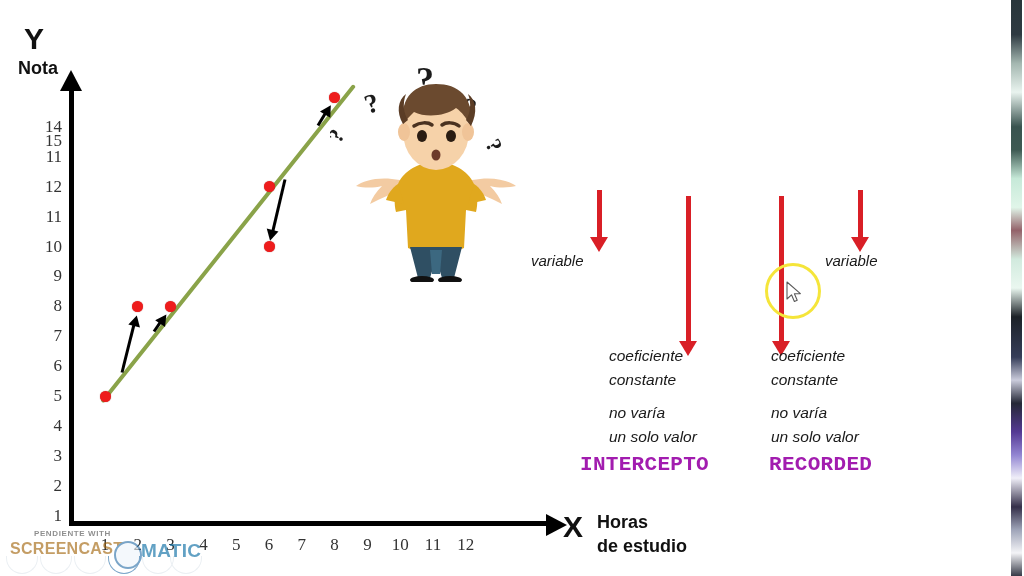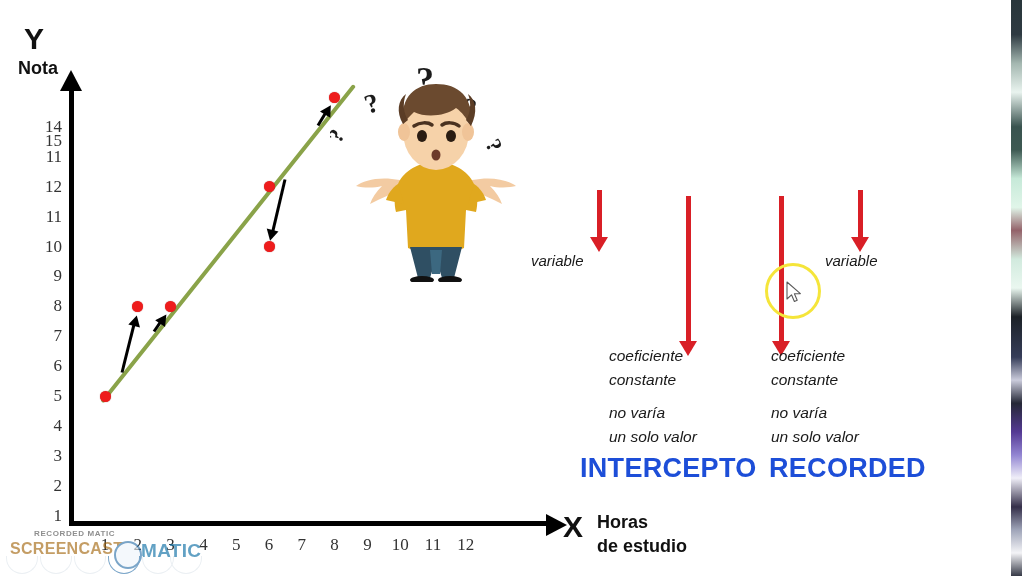--- a/index.html
+++ b/index.html
@@ -69,22 +69,22 @@
   .formula .op{font-style:normal;font-weight:400;padding:0 6px;}
 
   .ar{position:absolute;}
   .ar .stem{position:absolute;left:0;top:0;width:5px;background:#d91f26;}
   .ar .tip{position:absolute;left:-7px;width:0;height:0;
     border-left:9.5px solid transparent;border-right:9.5px solid transparent;border-top:15px solid #d91f26;}
 
   .note{position:absolute;font-style:italic;font-size:15px;color:#1a1a1a;
     font-family:"Liberation Sans", sans-serif;}
   .blocktxt{position:absolute;font-style:italic;font-size:15.5px;color:#1a1a1a;line-height:1.55;}
-  .redword{position:absolute;font-family:Liberation Sans, sans-serif;font-size:27px;
-    color:#1d4ed8;font-weight:700;letter-spacing:.3px;}
+  .redword{position:absolute;font-family:Liberation Mono, monospace;font-size:21px;
+    color:#a21caf;font-weight:700;letter-spacing:.3px;}
 
   
   .hl-circle{position:absolute;left:765px;top:263px;width:50px;height:50px;border-radius:50%;
     border:3px solid #f5e53a;background:transparent;}
   .cursor{position:absolute;left:786px;top:281px;width:0;height:0;}
   .cursor svg{display:block;}
 
   
   .wm{position:absolute;left:4px;top:529px;width:190px;height:44px;opacity:.62;}
   .wm-rec{position:absolute;left:30px;top:0;font-size:8px;font-weight:700;color:#4a4a4a;letter-spacing:.6px;}
@@ -258,21 +258,21 @@
   <div class="redword" style="left:769px;top:453px;">RECORDED</div>
 
   <div class="hl-circle"></div>
   <div class="cursor">
     <svg width="18" height="24" viewBox="0 0 18 24">
       <path d="M1 1 L1 18 L5.5 13.8 L8.4 20.5 L11.2 19.2 L8.4 12.8 L14.4 12.6 Z" fill="#ffffff" stroke="#5a5a5a" stroke-width="1.1" stroke-linejoin="round"></path>
     </svg>
   </div>
 
   <div class="wm">
-    <div class="wm-rec">RECORDED MATIC</div>
+    <div class="wm-rec">PENDIENTE WITH</div>
     <div class="wm-name">SCREENCAST</div>
     <div class="wm-circ" style="left:110px;"></div>
     <div class="wm-name2">MATIC</div>
     <div class="wm-bubbles">
       <div class="wm-bub" style="left:2px"></div>
       <div class="wm-bub" style="left:36px"></div>
       <div class="wm-bub" style="left:70px"></div>
       <div class="wm-bub" style="left:104px;border-color:#2a6fa8"></div>
       <div class="wm-bub" style="left:138px"></div>
       <div class="wm-bub" style="left:166px"></div>

